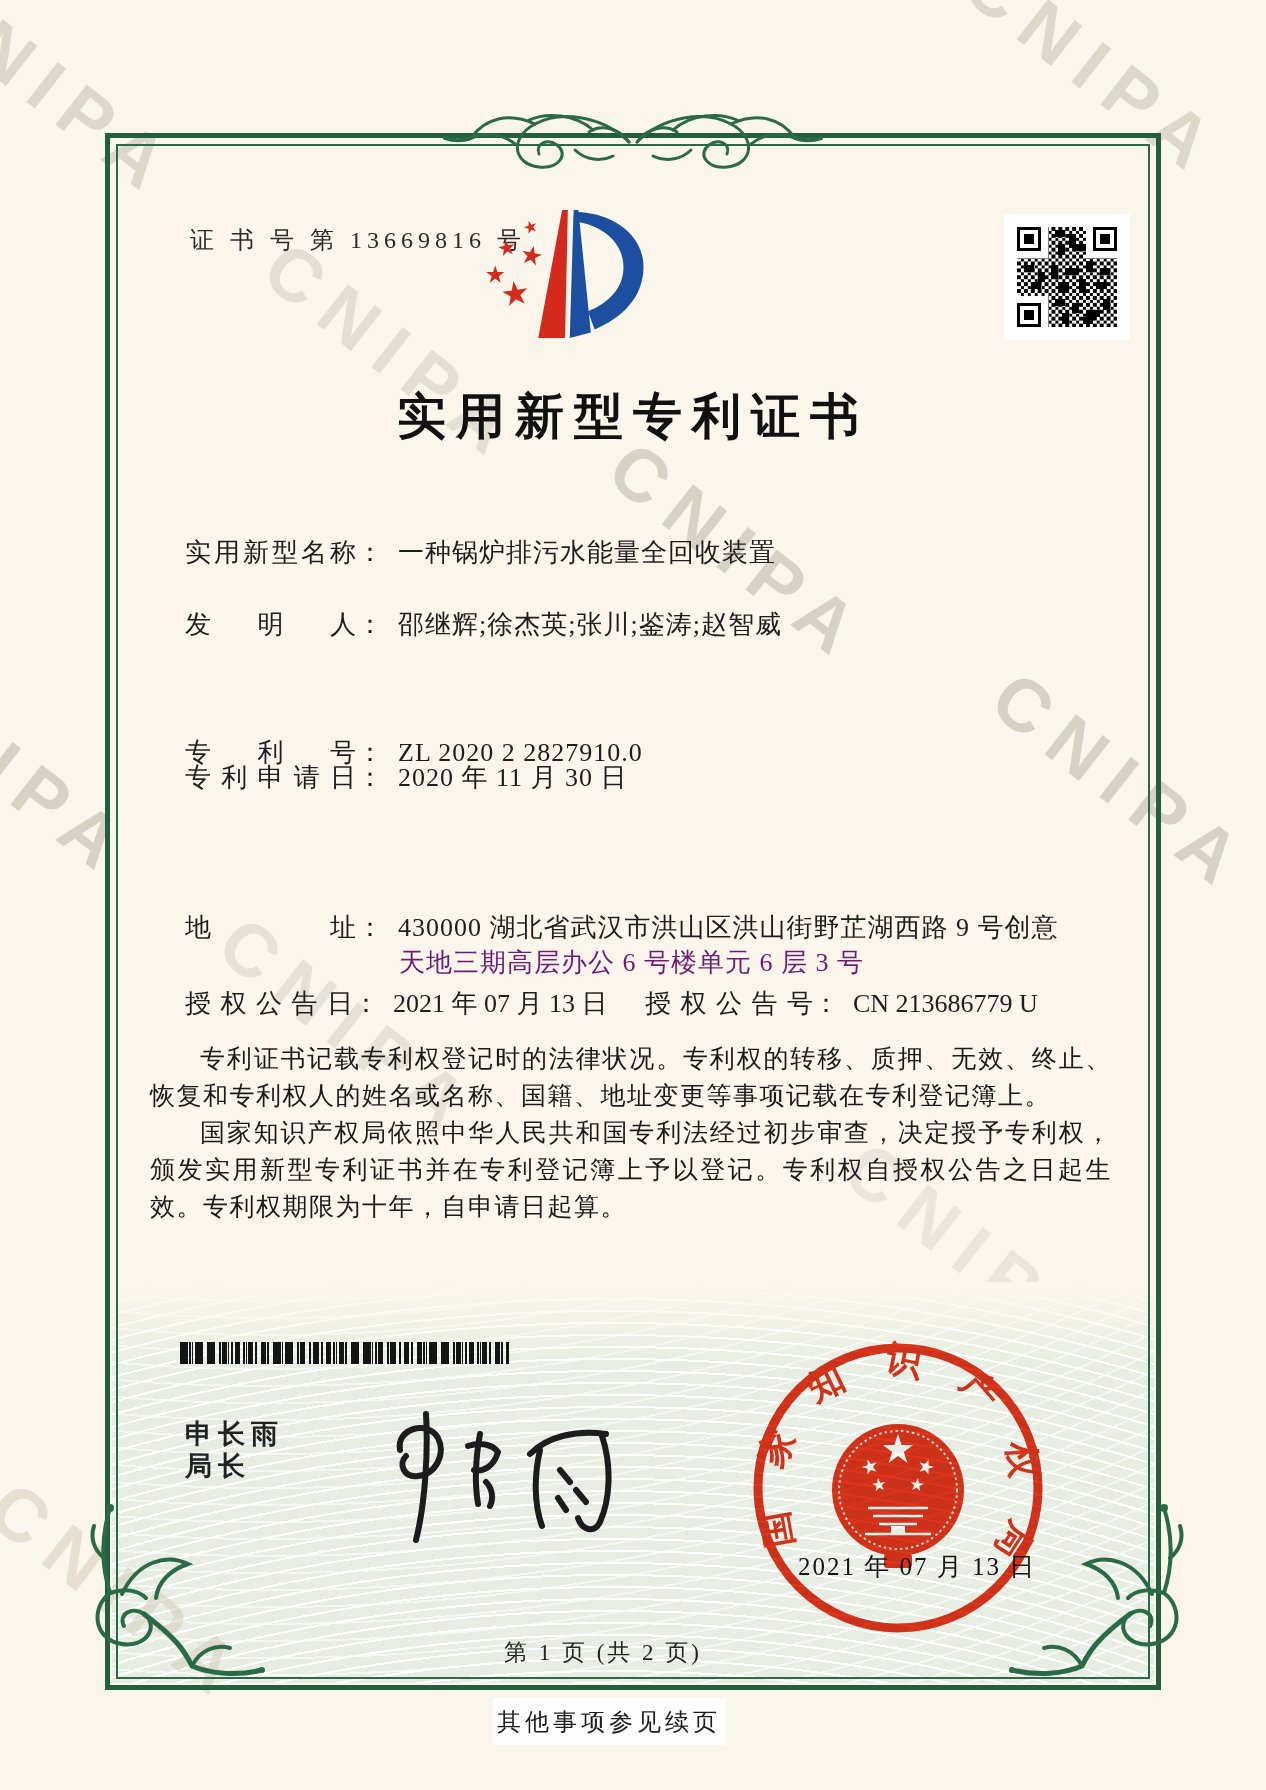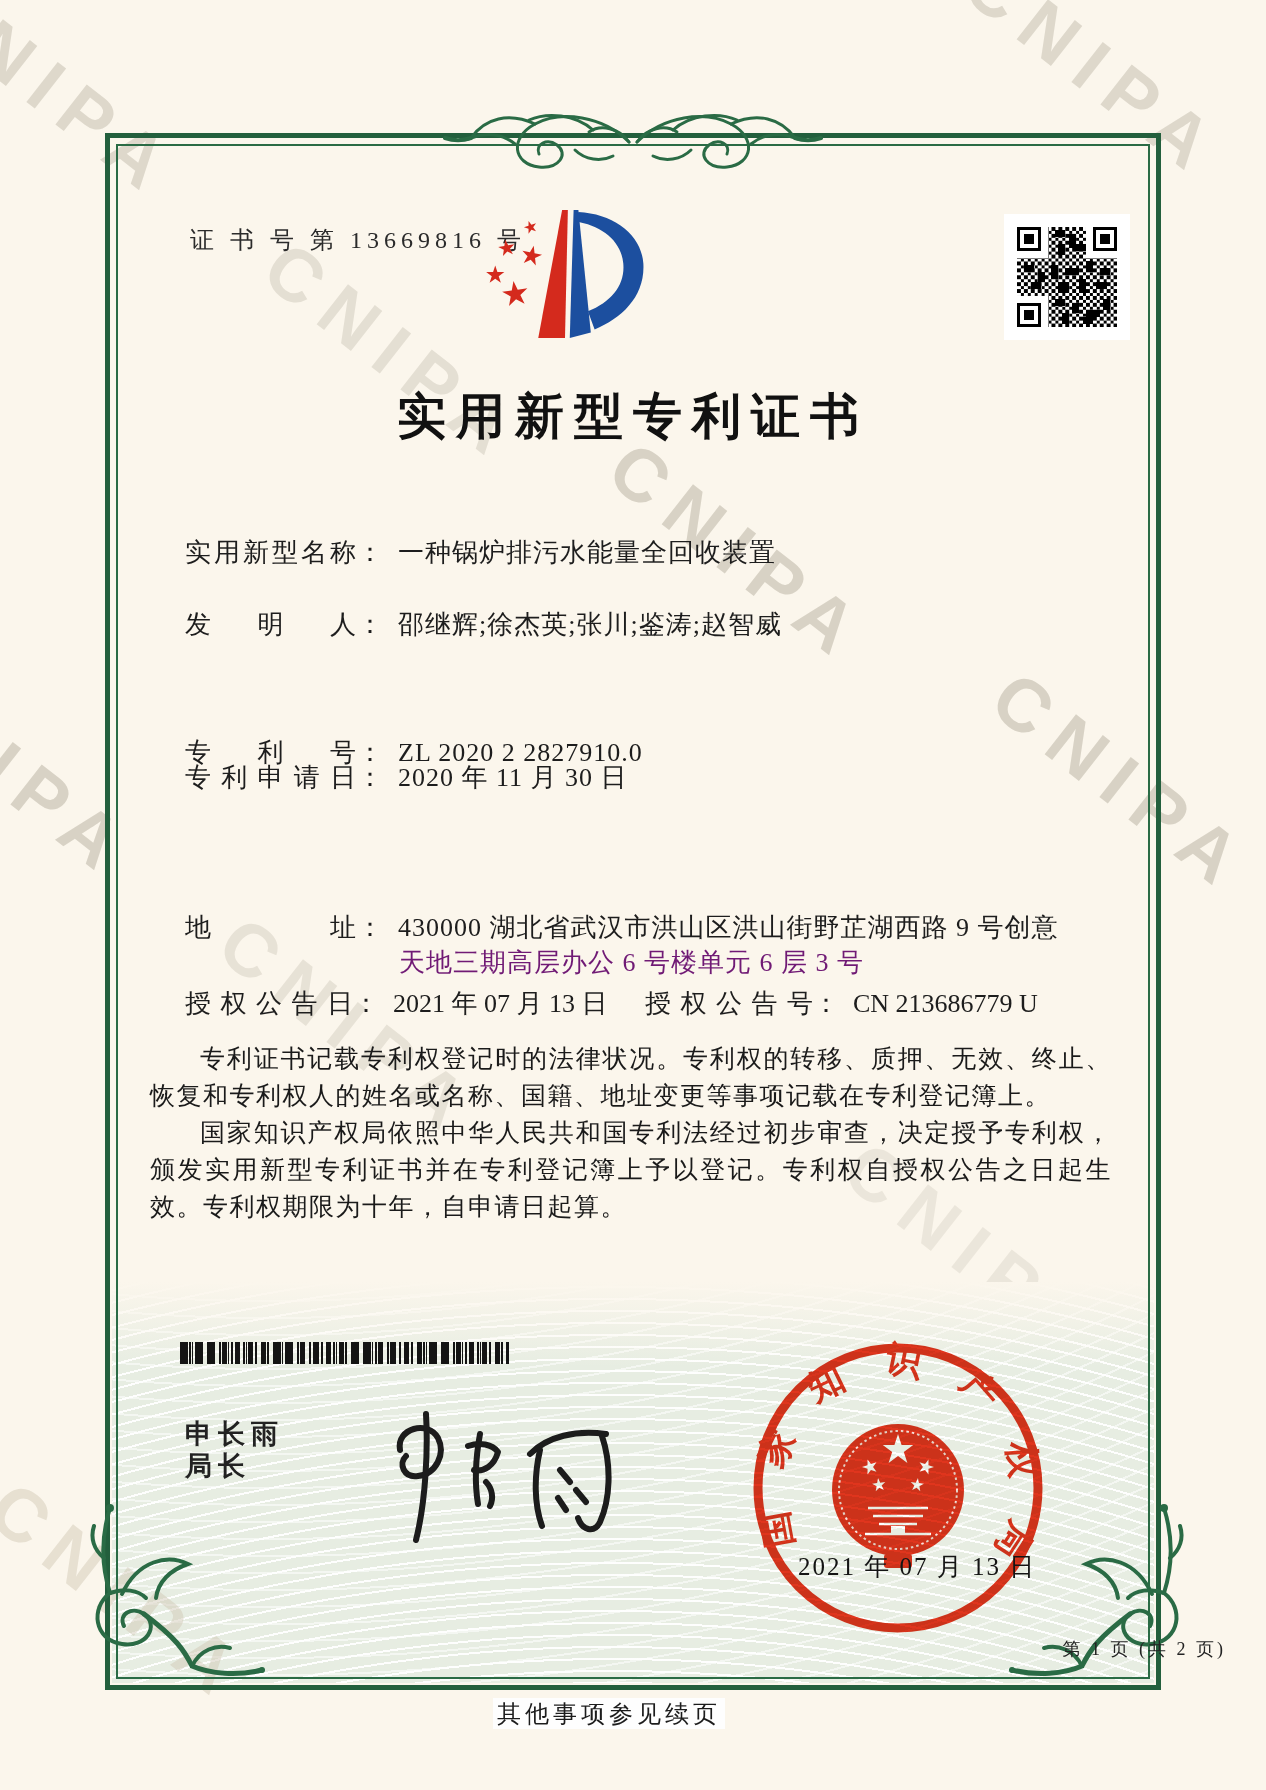--- a/index.html
+++ b/index.html
@@ -70,23 +70,23 @@
        repeating-linear-gradient(90deg,#141414 0 2px,transparent 2px 6px),
        repeating-linear-gradient(90deg,#141414 0 5px,transparent 5px 13px),
        repeating-linear-gradient(90deg,#141414 0 1px,transparent 1px 9px);}
   .sig-title{position:absolute;left:185px;top:1448px;font-size:27px;font-weight:bold;
              font-family:"Liberation Sans","DejaVu Sans",sans-serif;color:#222;z-index:10;letter-spacing:6px;}
   .sig-name{position:absolute;left:185px;top:1416px;font-size:27px;font-weight:bold;
              font-family:"Liberation Sans","DejaVu Sans",sans-serif;color:#222;z-index:10;letter-spacing:6px;}
   .signature{position:absolute;left:362px;top:1408px;z-index:10;}
   .seal{position:absolute;left:748px;top:1338px;z-index:11;mix-blend-mode:multiply;opacity:.95;}
   .seal-date{position:absolute;left:798px;top:1550px;font-size:25px;letter-spacing:2px;color:#141414;z-index:12;white-space:nowrap;}
-  .page-info{position:absolute;left:0;top:1637px;width:1206px;text-align:right;font-size:18px;
-             letter-spacing:3px;color:#232323;z-index:10;padding-left:20px;}
-  .note-box{position:absolute;left:493px;top:1698px;width:232px;height:31px;background:#fefefe;
+  .page-info{position:absolute;left:0;top:1637px;width:1206px;text-align:center;font-size:23px;
+             letter-spacing:3px;color:#232323;z-index:10;}
+  .note-box{position:absolute;left:493px;top:1698px;width:232px;height:47px;background:#fefefe;
             z-index:10;display:flex;align-items:center;justify-content:center;}
   .note-box span{font-size:24px;letter-spacing:4px;color:#1c1c1c;}
 </style>
 </head>
 <body>
 
 <div class="page">
 
   <span class="wm w1">CNIPA</span>
   <span class="wm w2">CNIPA</span>

